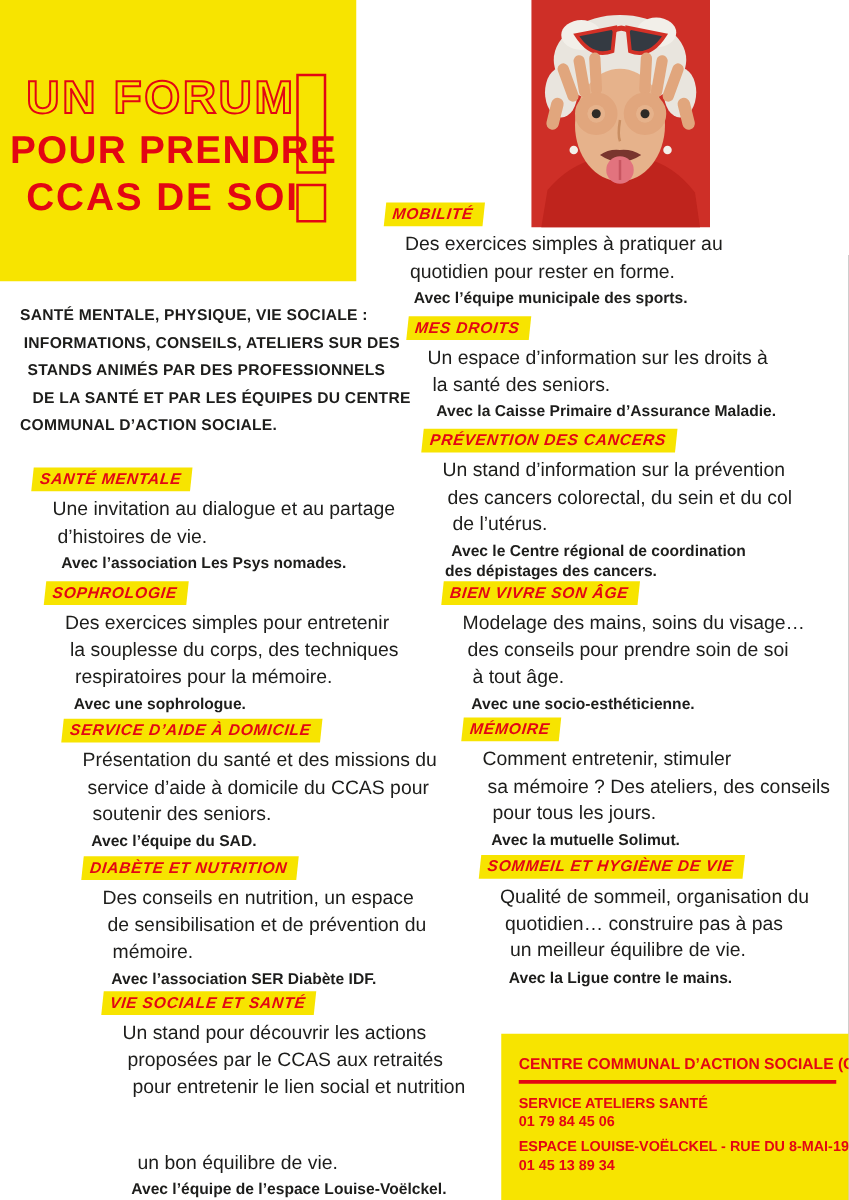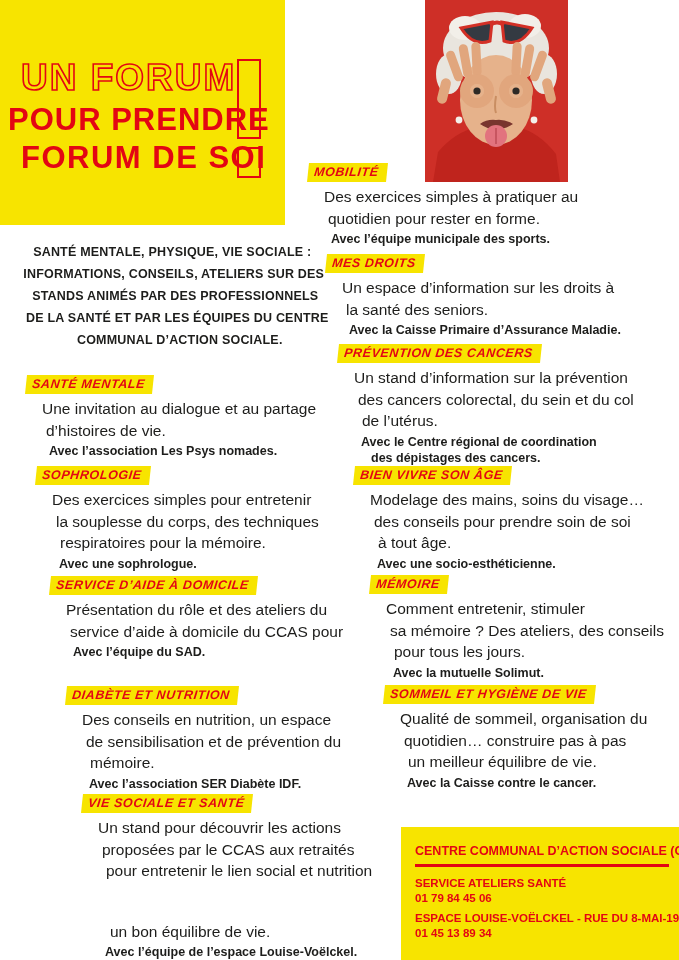--- a/index.html
+++ b/index.html
@@ -22,61 +22,61 @@
     color:transparent;-webkit-text-stroke:1.6px var(--red);
   }
   .title-l2{position:absolute;left:8px;top:102px;font-size:31px;font-weight:bold;letter-spacing:1px;color:var(--red);white-space:nowrap;}
   .title-l3{position:absolute;left:21px;top:140px;font-size:31px;font-weight:bold;letter-spacing:1.5px;color:var(--red);white-space:nowrap;}
   .excl-bar{position:absolute;left:237px;top:59px;width:20px;height:76px;border:2.5px solid var(--red);}
   .excl-dot{position:absolute;left:237px;top:147px;width:20px;height:27px;border:2.5px solid var(--red);}
   
   .photo{position:absolute;left:425px;top:0;width:143px;height:182px;}
   
   .intro{position:absolute;left:16px;top:241px;font-size:12.5px;font-weight:bold;line-height:22px;letter-spacing:0.2px;color:var(--black);}
-  .intro div{white-space:nowrap;text-align:center;}
+  .intro div{white-space:nowrap;}
   .intro div:nth-child(2){margin-left:3px;}
   .intro div:nth-child(3){margin-left:6px;}
   .intro div:nth-child(4){margin-left:10px;}
-  .intro div:nth-child(5){margin-left:15px;}
+  .intro div:nth-child(5){}
   
   .sec{position:absolute;}
   .chip{
     display:inline-block;background:var(--yellow);color:var(--red);
     font-weight:bold;font-style:italic;font-size:12.5px;letter-spacing:0.6px;
     padding:2px 8px 3px 6px;transform:skewX(-6deg);white-space:nowrap;
   }
   .body{margin-top:4px;font-size:15.5px;line-height:21.5px;color:var(--black);}
   .body div{white-space:nowrap;}
   .body div:nth-child(1){margin-left:16px;}
   .body div:nth-child(2){margin-left:20px;}
   .body div:nth-child(3){margin-left:24px;}
   .body div:nth-child(4){margin-left:28px;margin-top:39px;}
   .credit{margin-top:2px;font-size:12.5px;font-weight:bold;line-height:16px;color:var(--black);}
   .credit div{white-space:nowrap;}
   .credit div:nth-child(1){margin-left:23px;}
-  .credit div:nth-child(2){margin-left:33px;}
+  .credit div:nth-child(2){margin-left:18px;}
   
   .contact{
     position:absolute;left:401px;top:827px;width:278px;height:133px;
     background:var(--yellow);box-sizing:border-box;padding:17px 8px 0 14px;color:var(--red);
   }
   .contact-title{font-size:12.5px;font-weight:bold;white-space:nowrap;letter-spacing:0;}
   .contact-rule{height:3px;background:var(--red);margin:6px 2px 9px 0;}
   .contact-line{font-size:11.5px;font-weight:bold;line-height:15px;white-space:nowrap;}
   .contact-line.gap{margin-top:5px;}
 </style>
 </head>
 <body>
 
 <div class="page">
 
   <div class="title-block">
     <div class="title-l1">UN FORUM</div>
     <div class="title-l2">POUR PRENDRE</div>
-    <div class="title-l3">FORUM DE SOI</div>
+    <div class="title-l3">CCAS DE SOI</div>
     <div class="excl-bar"></div>
     <div class="excl-dot"></div>
   </div>
 
   <div class="photo">
     <svg width="143" height="182" viewBox="0 0 143 182" xmlns="http://www.w3.org/2000/svg">
       <rect width="143" height="182" fill="#ce2f27"></rect>
 
       <path d="M8,182 L13,152 Q30,132 52,127 L92,127 Q114,132 131,154 L135,182 Z" fill="#bf241d"></path>
       <path d="M60,127 L71,140 L83,127 L83,120 L60,120 Z" fill="#d89b71"></path>
@@ -152,22 +152,23 @@
       <div>respiratoires pour la mémoire.</div>
     </div>
     <div class="credit">
       <div>Avec une sophrologue.</div>
     </div>
   </div>
 
   <div class="sec" style="left:50px;top:575px;">
     <span class="chip">SERVICE D’AIDE À DOMICILE</span>
     <div class="body">
-      <div>Présentation du rôle et des ateliers du</div>
+      <div>Présentation du santé et des missions du</div>
       <div>service d’aide à domicile du CCAS pour</div>
+      <div>soutenir des seniors.</div>
     </div>
     <div class="credit">
       <div>Avec l’équipe du SAD.</div>
     </div>
   </div>
 
   <div class="sec" style="left:66px;top:685px;">
     <span class="chip">DIABÈTE ET NUTRITION</span>
     <div class="body">
       <div>Des conseils en nutrition, un espace</div>
@@ -252,21 +253,21 @@
   </div>
 
   <div class="sec" style="left:384px;top:684px;">
     <span class="chip">SOMMEIL ET HYGIÈNE DE VIE</span>
     <div class="body">
       <div>Qualité de sommeil, organisation du</div>
       <div>quotidien… construire pas à pas</div>
       <div>un meilleur équilibre de vie.</div>
     </div>
     <div class="credit">
-      <div>Avec la Caisse contre le cancer.</div>
+      <div>Avec la Ligue contre le mains.</div>
     </div>
   </div>
 
   <div class="contact">
     <div class="contact-title">CENTRE COMMUNAL D’ACTION SOCIALE (CCAS)</div>
     <div class="contact-rule"></div>
     <div class="contact-line">SERVICE ATELIERS SANTÉ</div>
     <div class="contact-line">01 79 84 45 06</div>
     <div class="contact-line gap">ESPACE LOUISE-VOËLCKEL - RUE DU 8-MAI-1945</div>
     <div class="contact-line">01 45 13 89 34</div>

